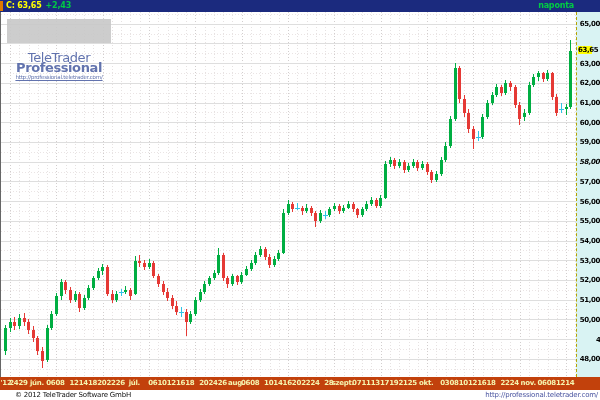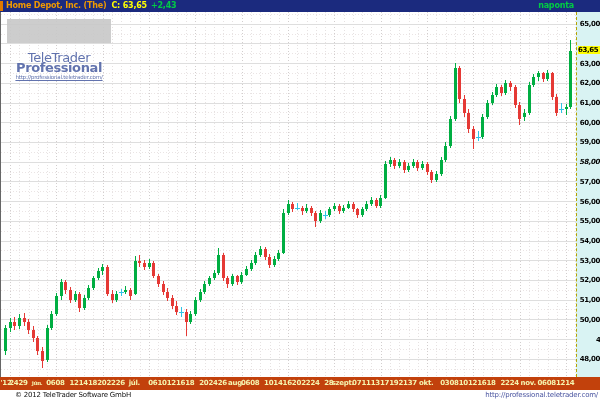--- a/index.html
+++ b/index.html
@@ -23,40 +23,39 @@
   #watermark{position:absolute;left:6px;top:7px;width:104px;height:24px;background:#c9c9c9;
              opacity:0.92;text-align:center;color:#5568a8;z-index:5;padding-top:2px;}
   #wm1{font-size:13px;letter-spacing:-0.4px;line-height:10px;margin-top:32px;}
   #wm1 b{font-weight:bold;}
   #wm2{font-size:5.5px;letter-spacing:-0.2px;text-decoration:underline;line-height:8px;}
   
   #y-axis{position:absolute;left:576px;top:12px;width:24px;height:365px;background:#d9f3f3;
           border-left:1px dashed #b5a400;}
   .ylabel{position:absolute;left:0;width:23px;text-align:right;font-size:7px;font-weight:bold;
           letter-spacing:-0.4px;color:#000;}
-  #price-tag{position:absolute;left:1px;width:22px;font-size:7px;font-weight:bold;
+  #price-tag{position:absolute;left:1px;width:14px;text-align:right;font-size:7px;font-weight:bold;
           letter-spacing:-0.4px;color:#000;background:#ffff00;z-index:3;}
   
   #x-axis{position:absolute;left:0;top:377px;width:600px;height:13px;background:#c2410c;}
   .xlabel{position:absolute;top:2px;transform:translateX(-50%);font-size:7px;font-weight:bold;
           letter-spacing:-0.3px;color:#f5f5b0;white-space:nowrap;}
   
   #footer{position:absolute;left:0;top:390px;width:600px;height:10px;background:#ffffff;
           font-size:7px;line-height:10px;}
   #copyright{position:absolute;left:15px;top:0;color:#111;letter-spacing:-0.2px;}
   #footer-url{position:absolute;right:2px;top:0;color:#4a55a0;letter-spacing:-0.2px;}
 </style>
 </head>
 <body>
 
 <div id="screen">
 
   <div id="header">
     <div class="stripe"></div>
-    <span id="sym">Home Depot, Inc. (The)</span>
     <span id="last">C: 63,65</span>
     <span id="chg">+2,43</span>
     <span id="period">naponta</span>
   </div>
 
   <div id="plot">
     <svg id="chart-svg" width="576" height="365">
         <line x1="9.5" y1="0" x2="9.5" y2="365" stroke="#d2cece" stroke-width="1" shape-rendering="crispEdges" stroke-dasharray="1,2"></line>
         <line x1="18.77" y1="0" x2="18.77" y2="365" stroke="#e6e2e2" stroke-width="1" shape-rendering="crispEdges" stroke-dasharray="1,2"></line>
         <line x1="28.04" y1="0" x2="28.04" y2="365" stroke="#e6e2e2" stroke-width="1" shape-rendering="crispEdges" stroke-dasharray="1,2"></line>
@@ -434,21 +433,21 @@
       <div class="ylabel" style="top: 284.14px;">51,00</div>
       <div class="ylabel" style="top: 303.85px;">50,00</div>
       <div class="ylabel" style="top: 323.55px; padding-left: 19px;">49,00</div>
       <div class="ylabel" style="top: 343.26px;">48,00</div>
     </div>
 
   <div id="x-axis">
       <span class="xlabel" style="left: 6px;">'12</span>
       <span class="xlabel" style="left: 13.77px;">24</span>
       <span class="xlabel" style="left: 23.04px;">29</span>
-      <span class="xlabel" style="left: 36.94px; font-family: Liberation Serif, serif;">jún.</span>
+      <span class="xlabel" style="left: 36.94px;">jún.</span>
       <span class="xlabel" style="left: 50.84px;">06</span>
       <span class="xlabel" style="left: 60.11px;">08</span>
       <span class="xlabel" style="left: 74.01px;">12</span>
       <span class="xlabel" style="left: 83.28px;">14</span>
       <span class="xlabel" style="left: 92.55px;">18</span>
       <span class="xlabel" style="left: 101.82px;">20</span>
       <span class="xlabel" style="left: 111.09px;">22</span>
       <span class="xlabel" style="left: 120.35px;">26</span>
       <span class="xlabel" style="left: 134.26px;">júl.</span>
       <span class="xlabel" style="left: 152.79px;">06</span>
@@ -469,21 +468,21 @@
       <span class="xlabel" style="left: 305.72px;">22</span>
       <span class="xlabel" style="left: 314.99px;">24</span>
       <span class="xlabel" style="left: 328.89px;">28</span>
       <span class="xlabel" style="left: 342.79px;">szept.</span>
       <span class="xlabel" style="left: 356.7px;">07</span>
       <span class="xlabel" style="left: 365.96px;">11</span>
       <span class="xlabel" style="left: 375.23px;">13</span>
       <span class="xlabel" style="left: 384.5px;">17</span>
       <span class="xlabel" style="left: 393.77px;">19</span>
       <span class="xlabel" style="left: 403.04px;">21</span>
-      <span class="xlabel" style="left: 412.3px;">37</span>
+      <span class="xlabel" style="left: 412.3px;">25</span>
       <span class="xlabel" style="left: 426.21px;">okt.</span>
       <span class="xlabel" style="left: 444.74px;">03</span>
       <span class="xlabel" style="left: 454.01px;">08</span>
       <span class="xlabel" style="left: 463.28px;">10</span>
       <span class="xlabel" style="left: 472.55px;">12</span>
       <span class="xlabel" style="left: 481.82px;">16</span>
       <span class="xlabel" style="left: 491.09px;">18</span>
       <span class="xlabel" style="left: 504.99px;">22</span>
       <span class="xlabel" style="left: 514.26px;">24</span>
       <span class="xlabel" style="left: 528.16px;">nov.</span>

